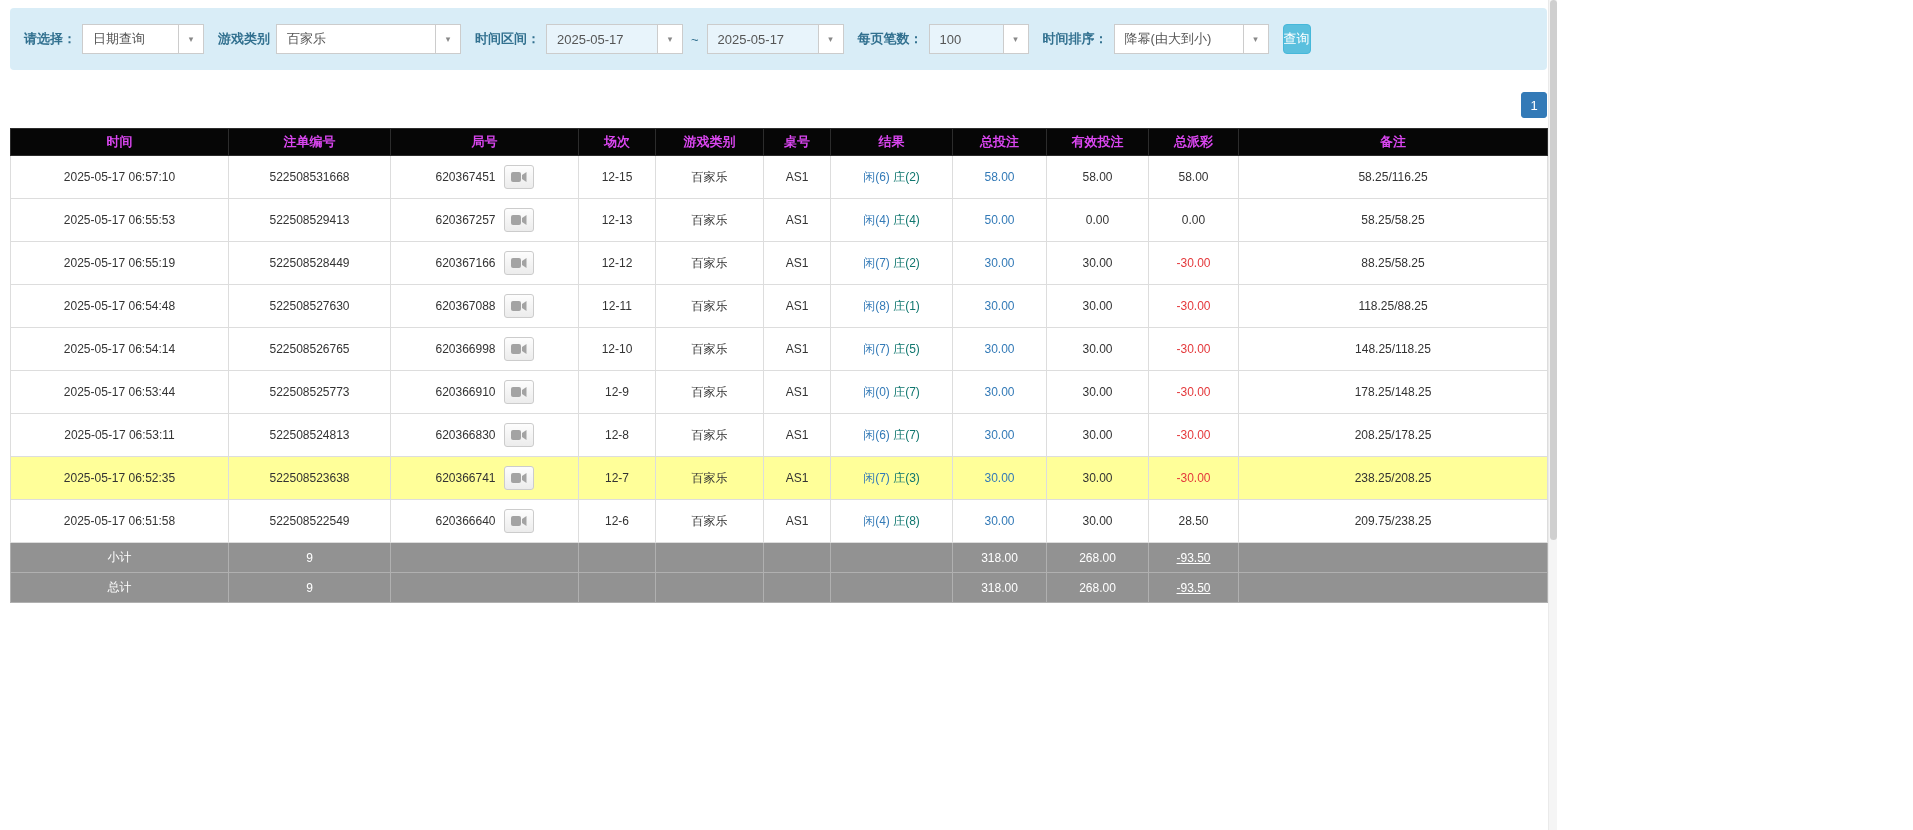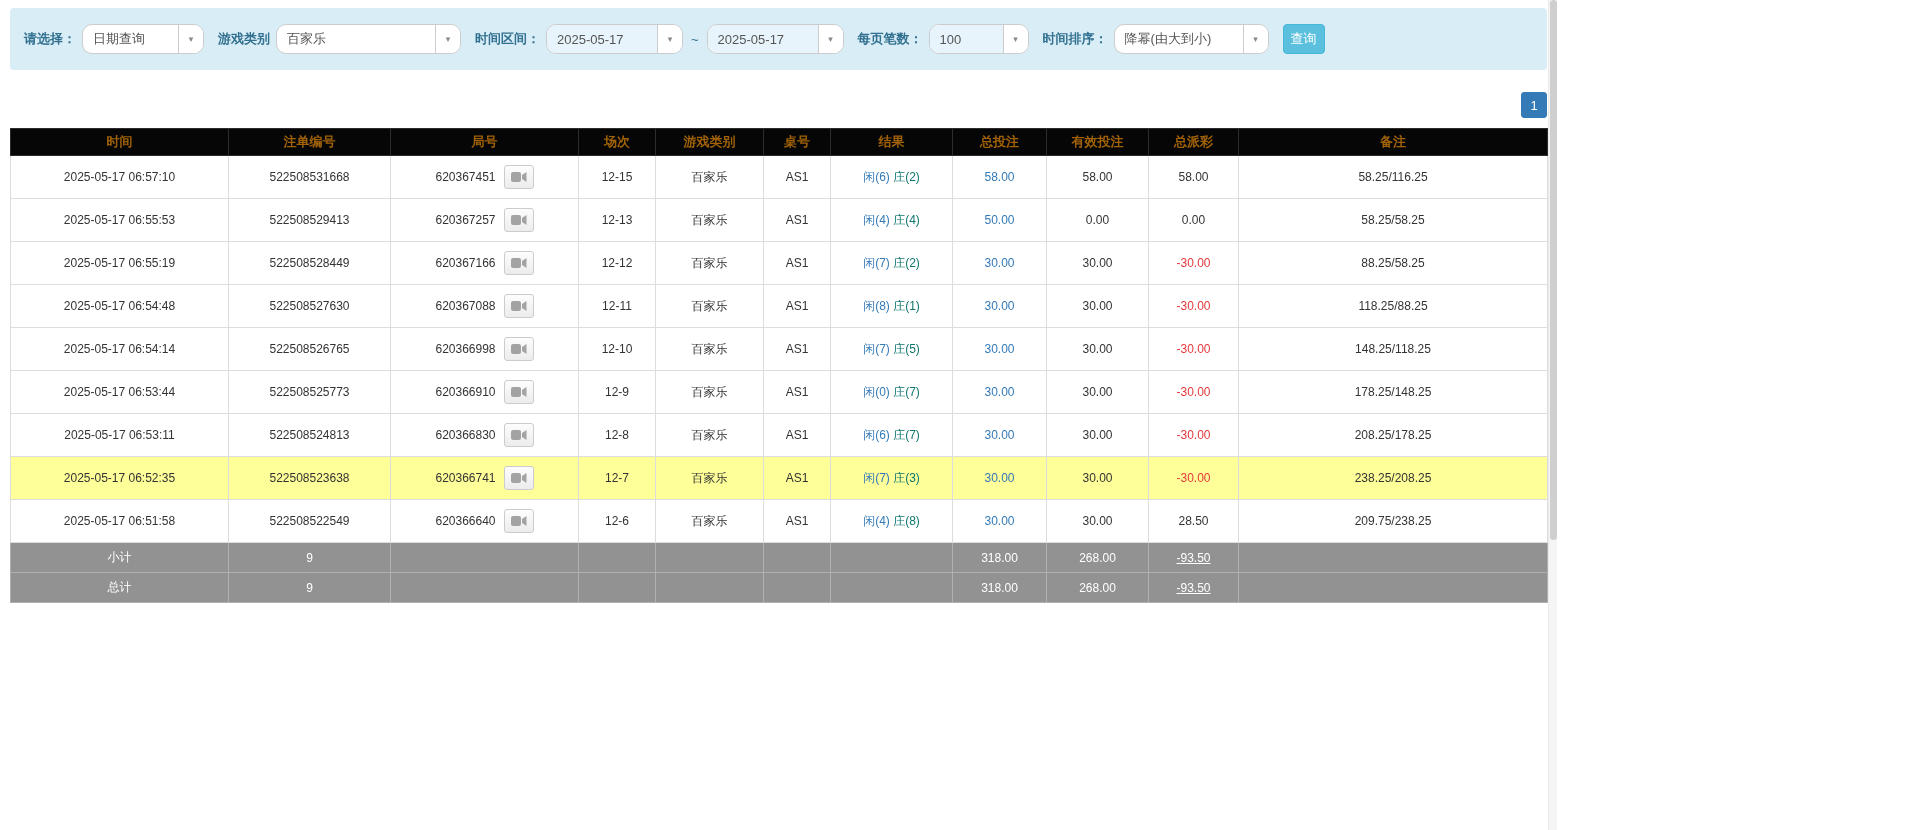--- a/index.html
+++ b/index.html
@@ -12,37 +12,37 @@
 
   
   .filter-bar {
     display:flex; align-items:center; background:#d9edf7;
     border-radius:4px; padding:16px 12px; white-space:nowrap;
   }
   .lbl { color:#31708f; font-weight:700; font-size:13px; margin:0 6px 0 14px; }
   .lbl.first { margin-left:2px; }
   .select {
     display:inline-flex; align-items:stretch; background:#fff;
-    border:1px solid #ccc; border-radius:10px; height:30px; font-size:13px;
+    border:1px solid #ccc; border-radius:0; height:30px; font-size:13px;
     color:#555; overflow:hidden; cursor:pointer;
   }
   .select .sel-val { flex:1; display:flex; align-items:center; padding:0 10px; }
   .select .sel-arrow {
     width:25px; border-left:1px solid #ccc; display:flex; align-items:center;
     justify-content:center; color:#888; font-size:9px; background:#fff;
   }
   .select.blue .sel-val { background:#e8f4fb; }
   .sel-query { width:122px; }
   .sel-game  { width:185px; }
   .sel-date  { width:137px; }
   .sel-size  { width:100px;justify-content:center; }
   .sel-sort  { width:155px; }
   .tilde { margin:0 8px; color:#31708f; font-size:13px; }
   .search-btn {
-    margin-left:14px; height:30px; padding:0 7px; background:#5bc0de;
+    margin-left:14px; height:30px; padding:0 0; background:#5bc0de;
     border:1px solid #46b8da; border-radius:4px; color:#fff; font-size:13px;
     cursor:pointer; font-family:inherit;
   }
 
   
   .summary-bar {
     margin-top:6px; height:42px; background:#dff0d8; border-radius:4px;
     display:flex; align-items:center; justify-content:space-between;
     padding:0 14px; font-size:13px;
   }
@@ -53,21 +53,21 @@
   .pagination { margin:22px 0 10px; display:flex; justify-content:flex-end; }
   .page-btn {
     min-width:26px; height:26px; background:#337ab7; border:1px solid #337ab7;
     border-radius:3px; color:#fff; font-size:13px; cursor:pointer;
     font-family:inherit;
   }
 
   
   table.records { width:100%; border-collapse:collapse; table-layout:fixed; font-size:12px; }
   table.records th {
-    background:#060606; color:#a16207; font-weight:700; font-size:13px;
+    background:#060606; color:#d946ef; font-weight:700; font-size:13px;
     height:27px; border:1px solid #2c2c2c; padding:0 2px;
   }
   table.records td {
     border:1px solid #ddd; text-align:center; height:43px; padding:0 4px;
     background:#fff; overflow:hidden;
   }
   tr.hl td { background:#ffff99; }
   .player { color:#337ab7; }
   .banker { color:#0f766e; }
   .link { color:#337ab7; cursor:pointer; }

